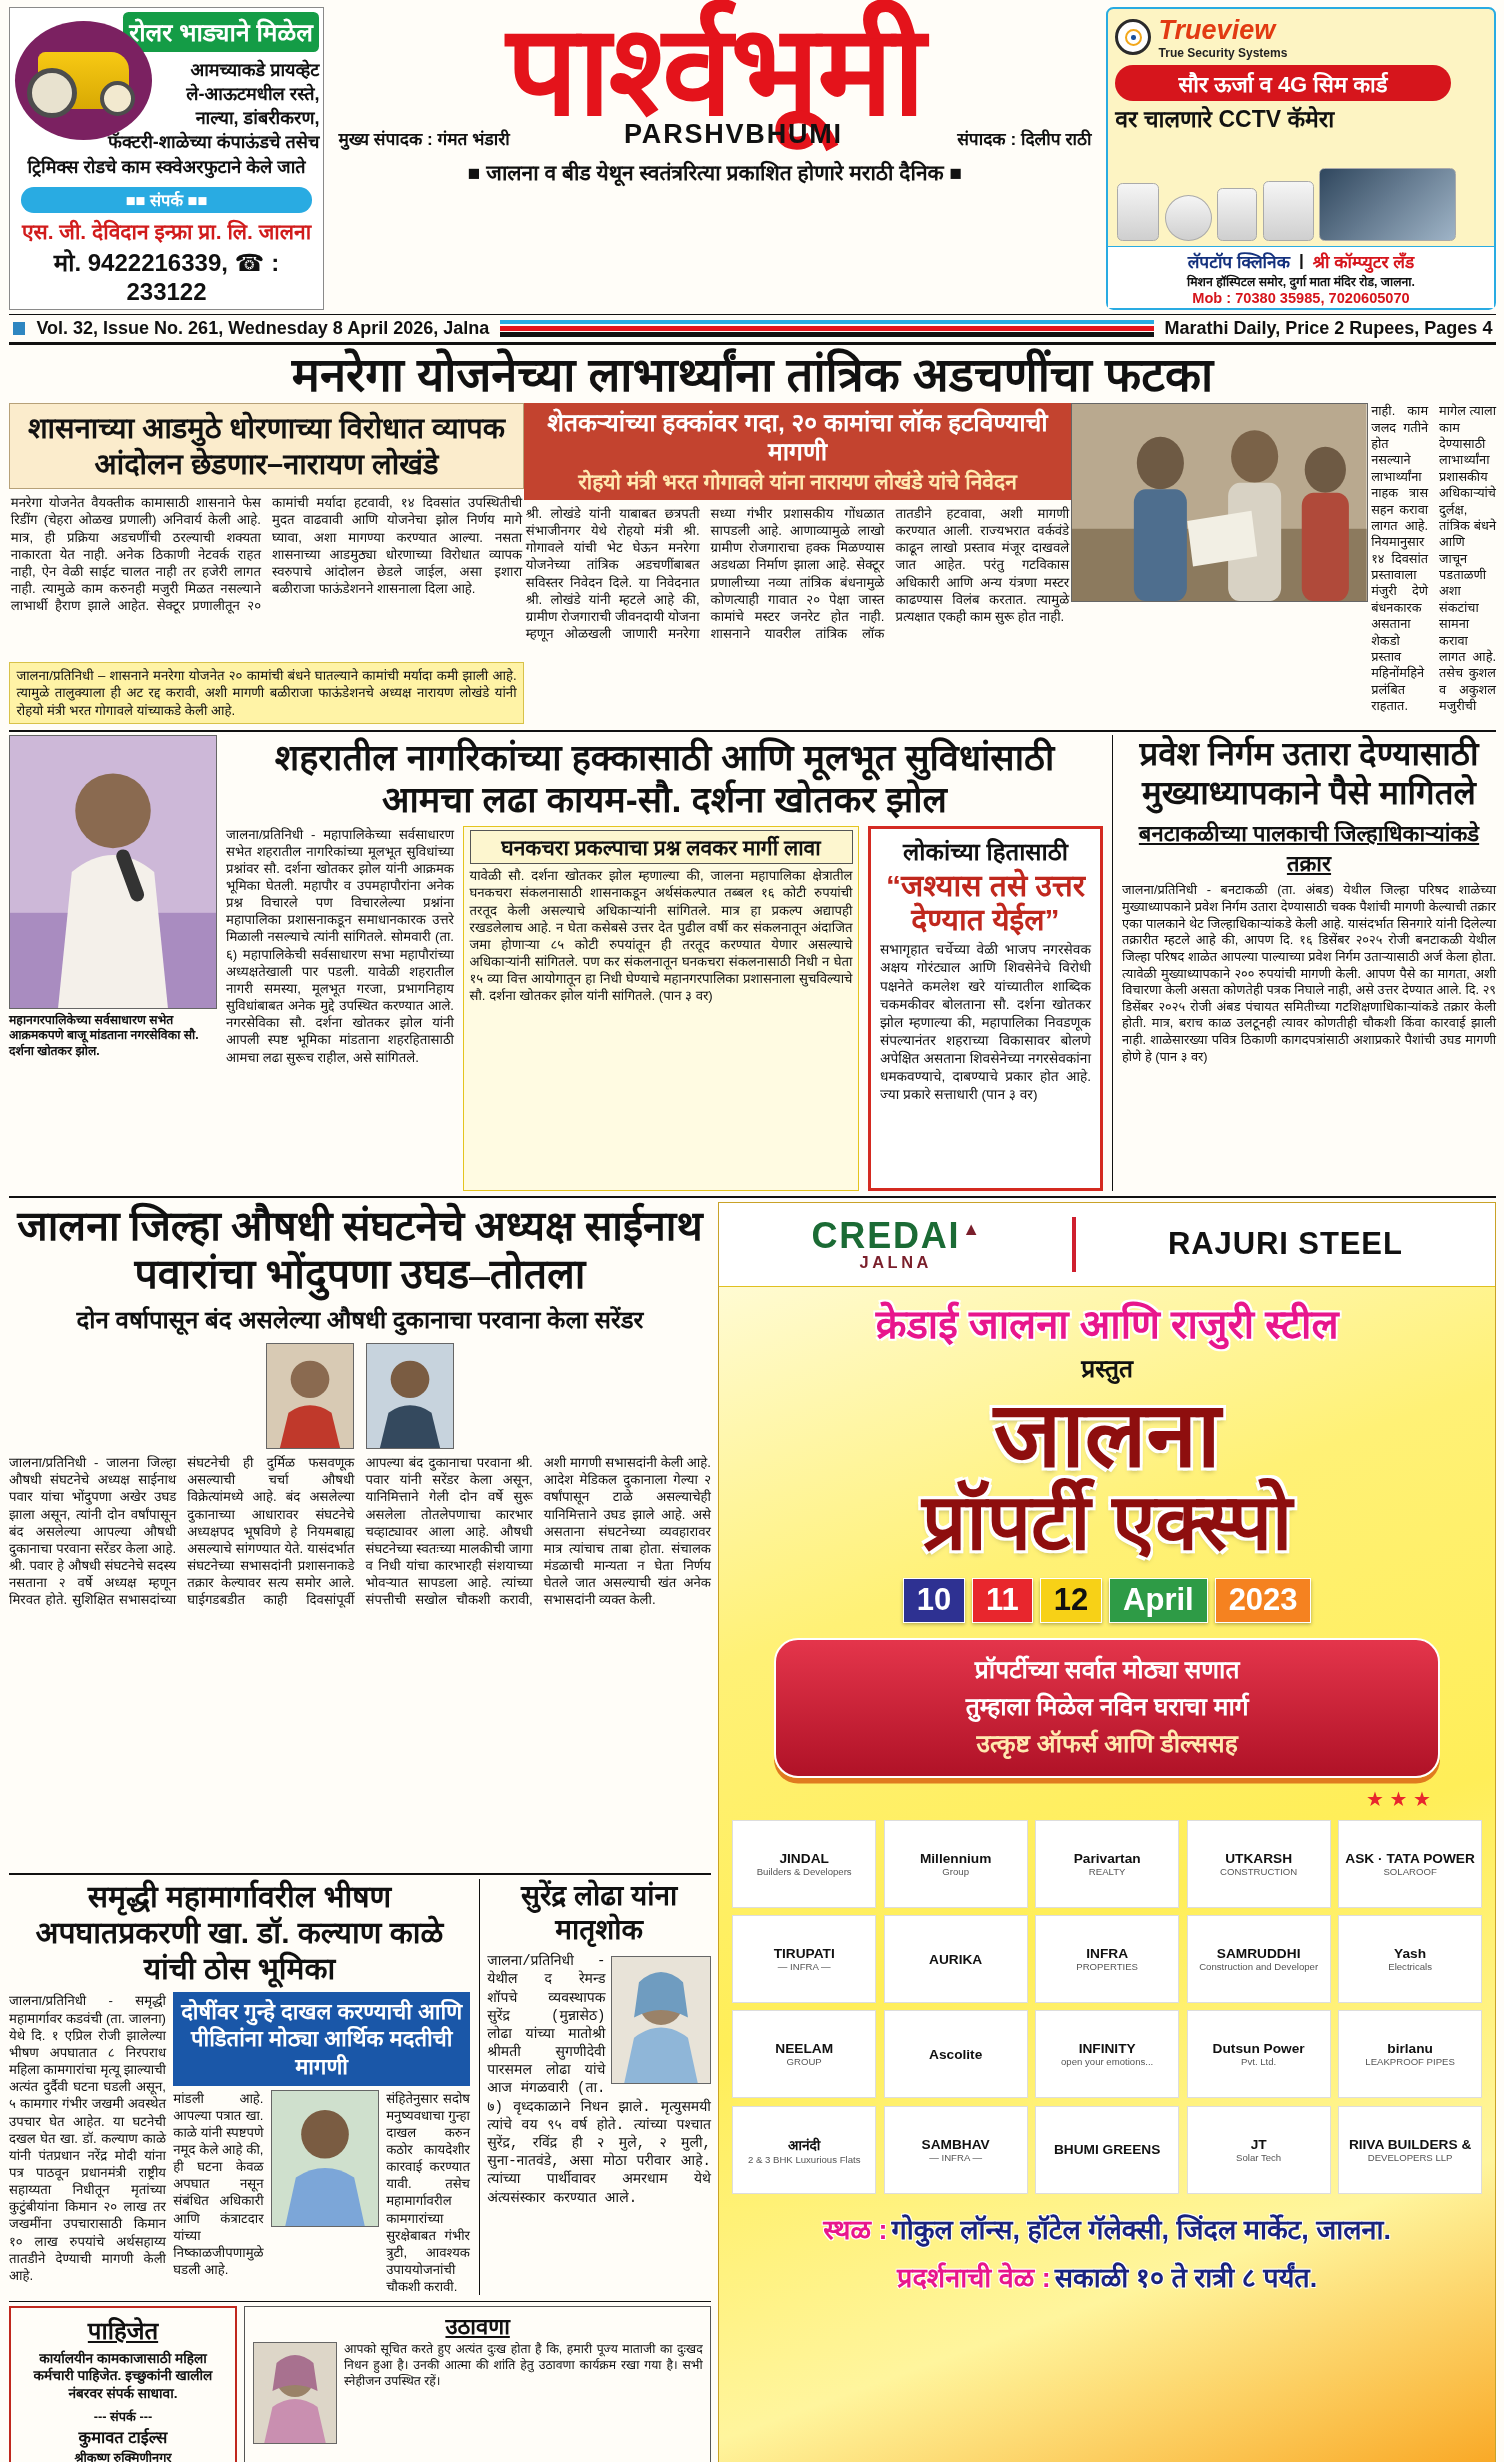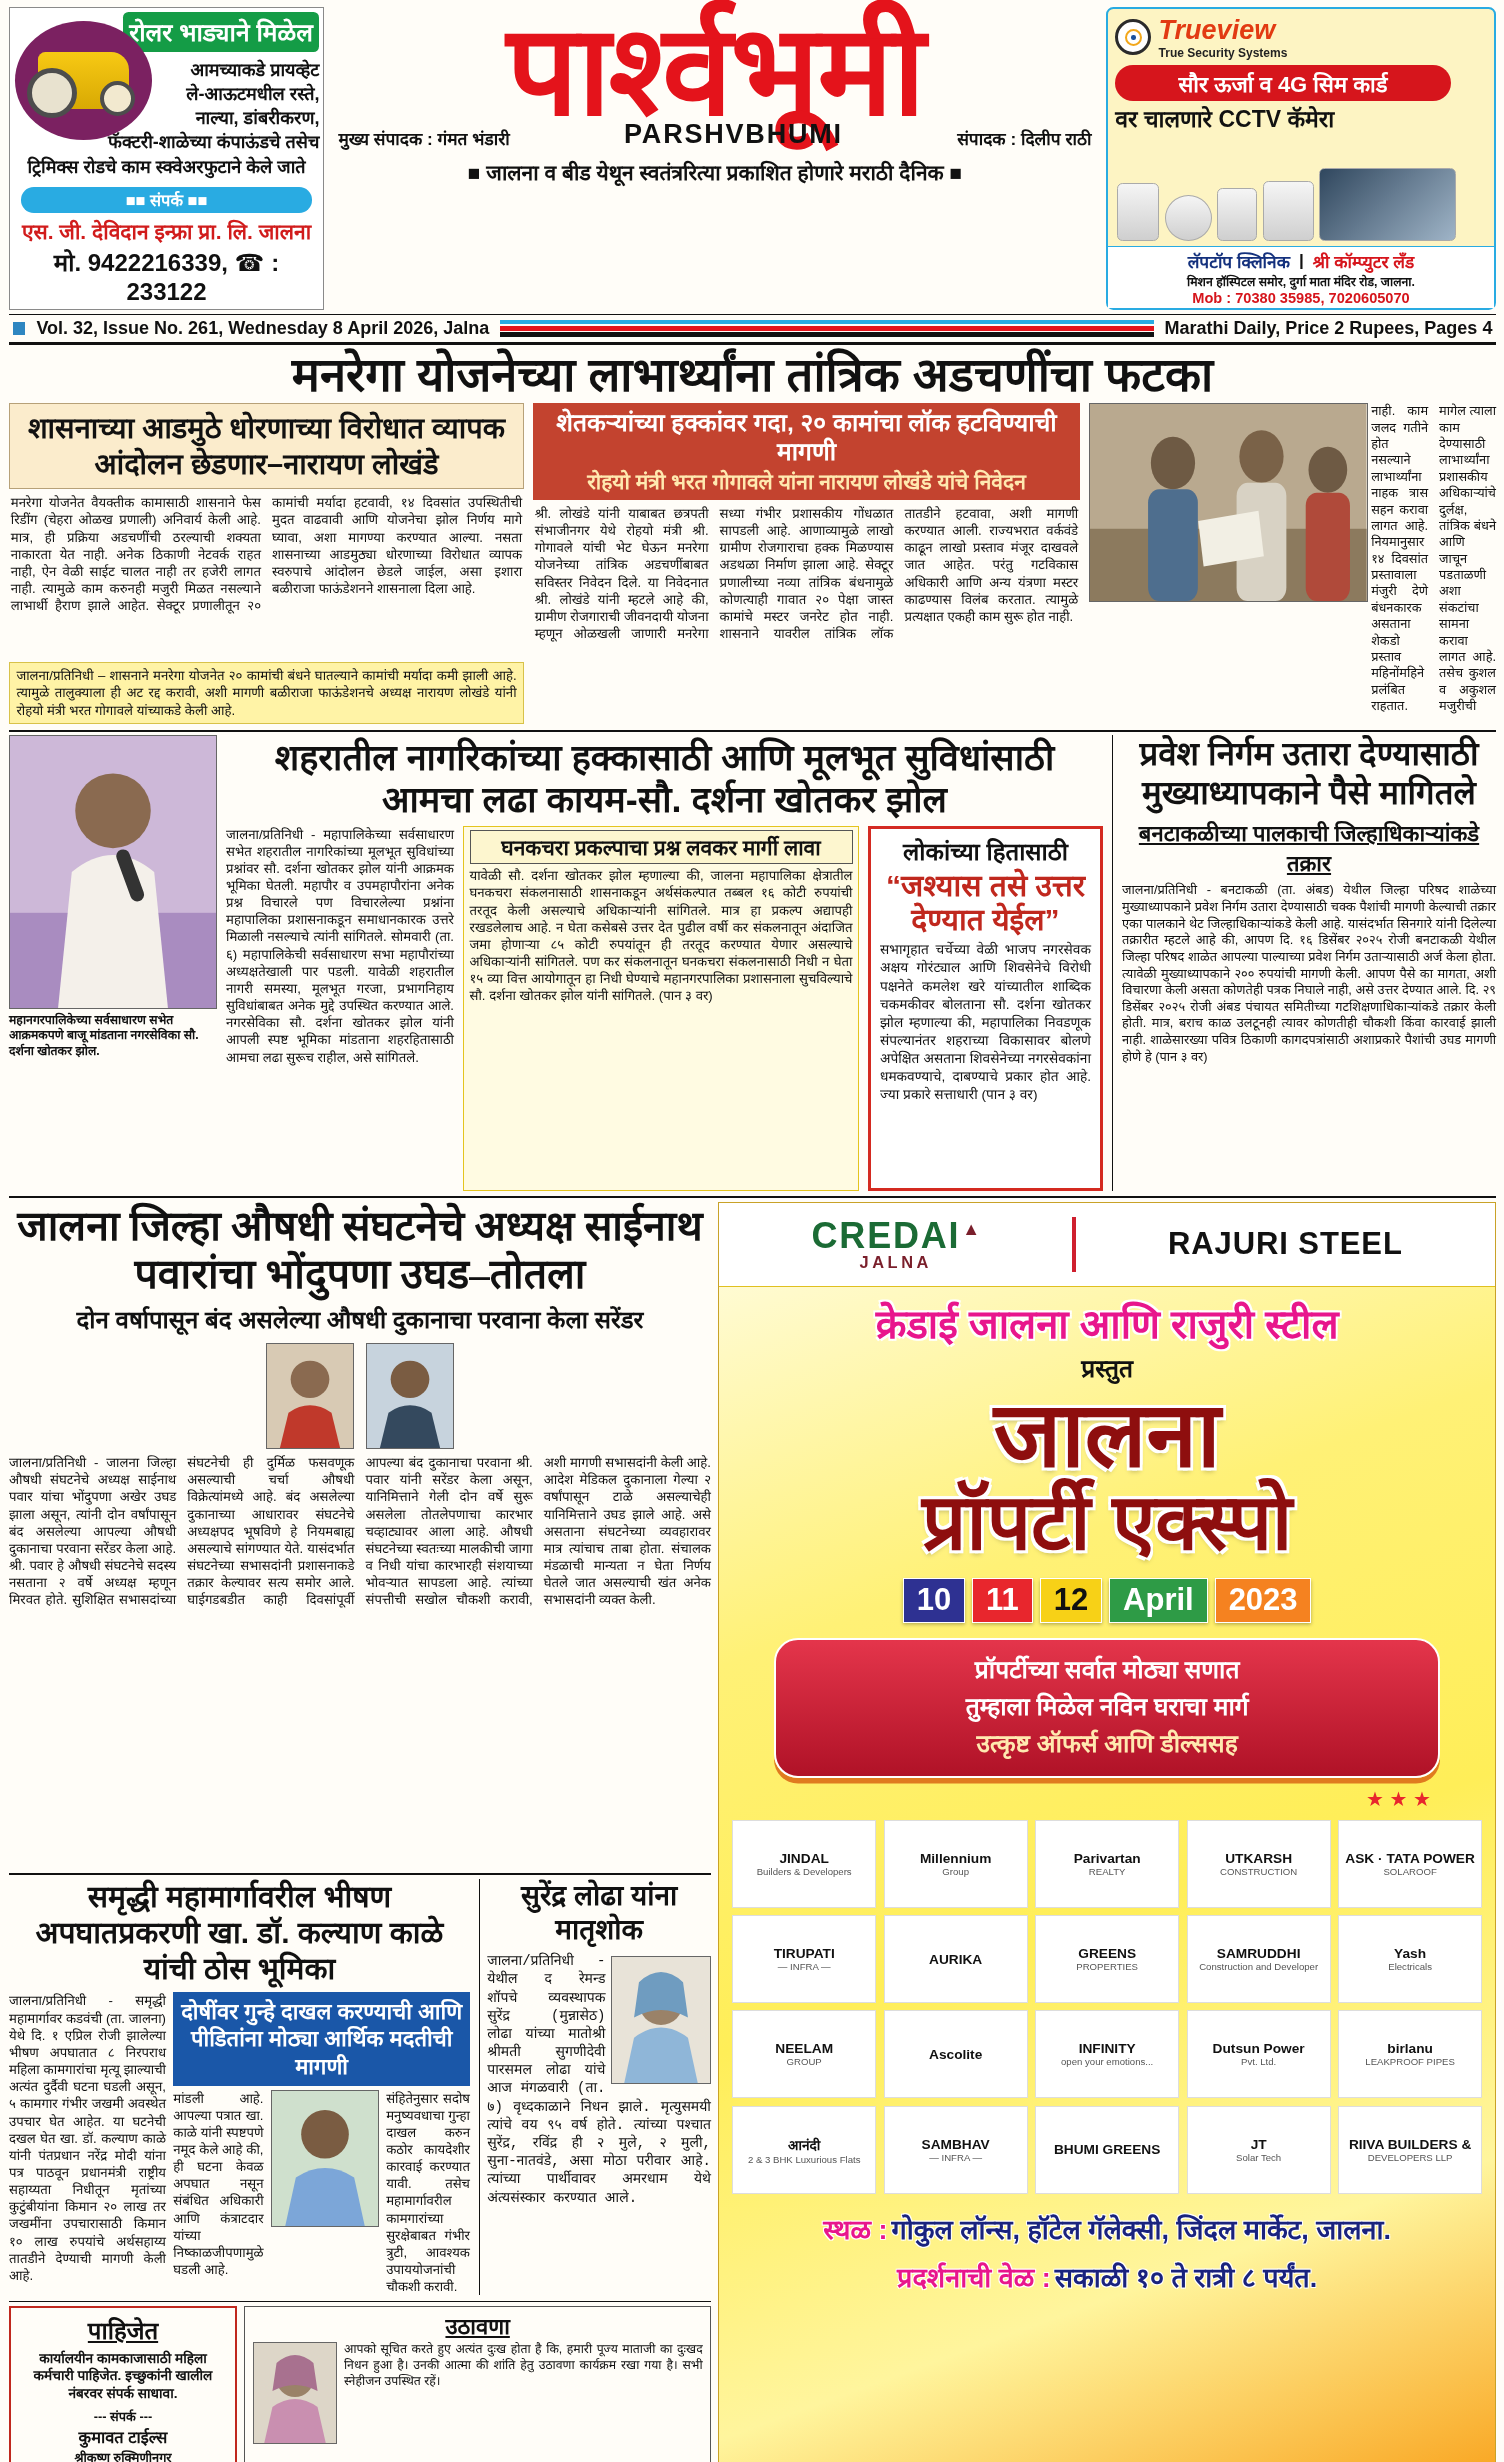--- a/index.html
+++ b/index.html
@@ -44,21 +44,21 @@
   .tv-mob { font-size:14.6px; font-weight:800; color:#d6151c; }
   
   .dateline { border-top:1.8px solid #111; border-bottom:3.2px solid #111; margin-top:3.6px;
               display:flex; align-items:center; gap:11px; padding:1.8px 3.6px; height:31px; }
   .dl-txt { font-weight:bold; font-size:18px; white-space:nowrap; }
   .dl-sq { width:12.8px; height:12.8px; background:#2e86c1; }
   .stripes { flex:1; display:flex; flex-direction:column; gap:1.8px; }
   .stripes i { height:4.6px; display:block; }
   
   .lead-h1 { font-weight:800; font-size:47px; text-align:center; padding:5.5px 0 3.6px; line-height:1.05; }
-  .lead-row { display:flex; gap:9px; height:321px; }
+  .lead-row { display:flex; height:321px; }
   .lead-left { width:515px; display:flex; flex-direction:column; }
   .cream-box { background:#fbeccc; border:1.4px solid #b7a178; padding:5.5px 9px; text-align:center;
                font-weight:800; font-size:29px; line-height:1.25; }
   .lead-left .body { flex:1; font-size:13.2px; line-height:1.3; column-count:2; column-gap:11px; padding:5.5px 1.8px; text-align:justify; }
   .hl-intro { background:#fff3a6; border:0.9px solid #d8c24a; font-size:13.2px; line-height:1.3; padding:4.6px 6.4px; text-align:justify; }
   .lead-mid { width:547px; display:flex; flex-direction:column; }
   .red-box { background:#c3432f; text-align:center; padding:4.6px 5.5px; }
   .red-box .r1 { color:#fff; font-weight:800; font-size:24.6px; line-height:1.2; }
   .red-box .r2 { color:#ffe9b0; font-weight:bold; font-size:21px; }
   .lead-mid .body { flex:1; font-size:13.2px; line-height:1.3; column-count:3; column-gap:11px; padding:5.5px 1.8px; text-align:justify; }
@@ -443,21 +443,21 @@
           </div>
         <div class="lg">
             <span class="l1">TIRUPATI</span>
             <span class="l2">— INFRA —</span>
           </div>
         <div class="lg">
             <span class="l1">AURIKA</span>
             <span class="l2"></span>
           </div>
         <div class="lg">
-            <span class="l1">GREENS</span>
+            <span class="l1">INFRA</span>
             <span class="l2">PROPERTIES</span>
           </div>
         <div class="lg">
             <span class="l1">SAMRUDDHI</span>
             <span class="l2">Construction and Developer</span>
           </div>
         <div class="lg">
             <span class="l1">Yash</span>
             <span class="l2">Electricals</span>
           </div>

